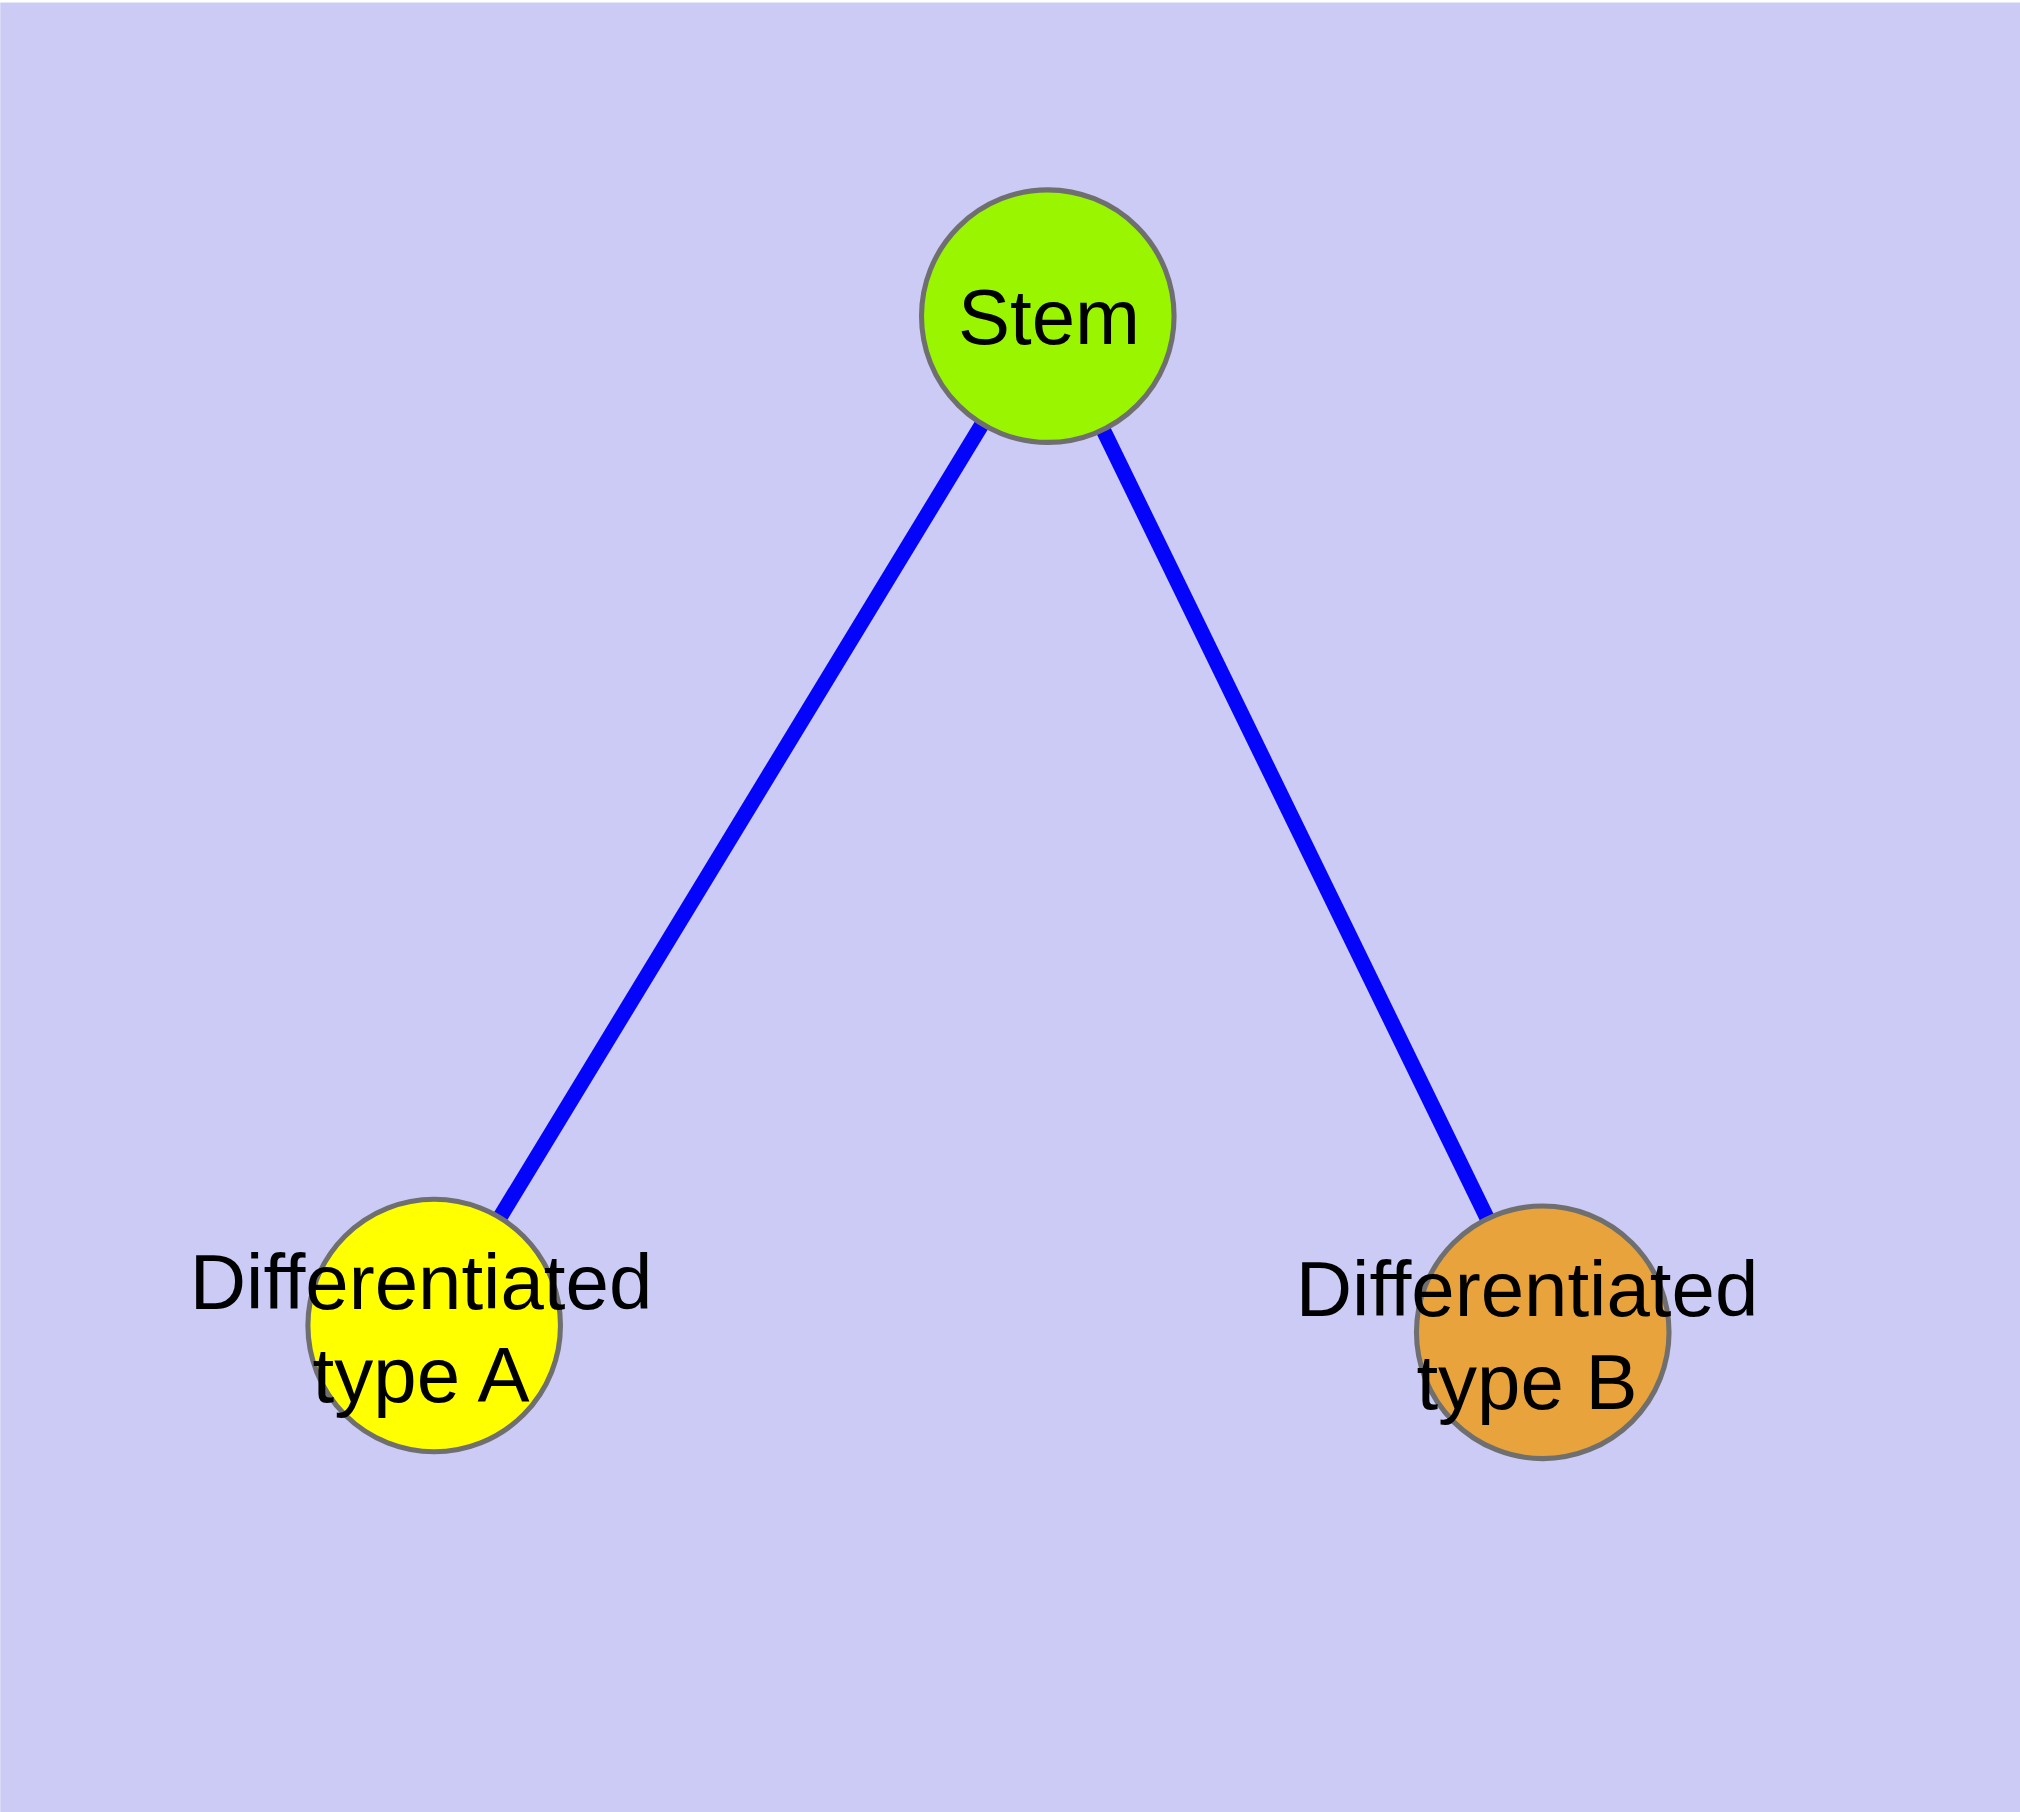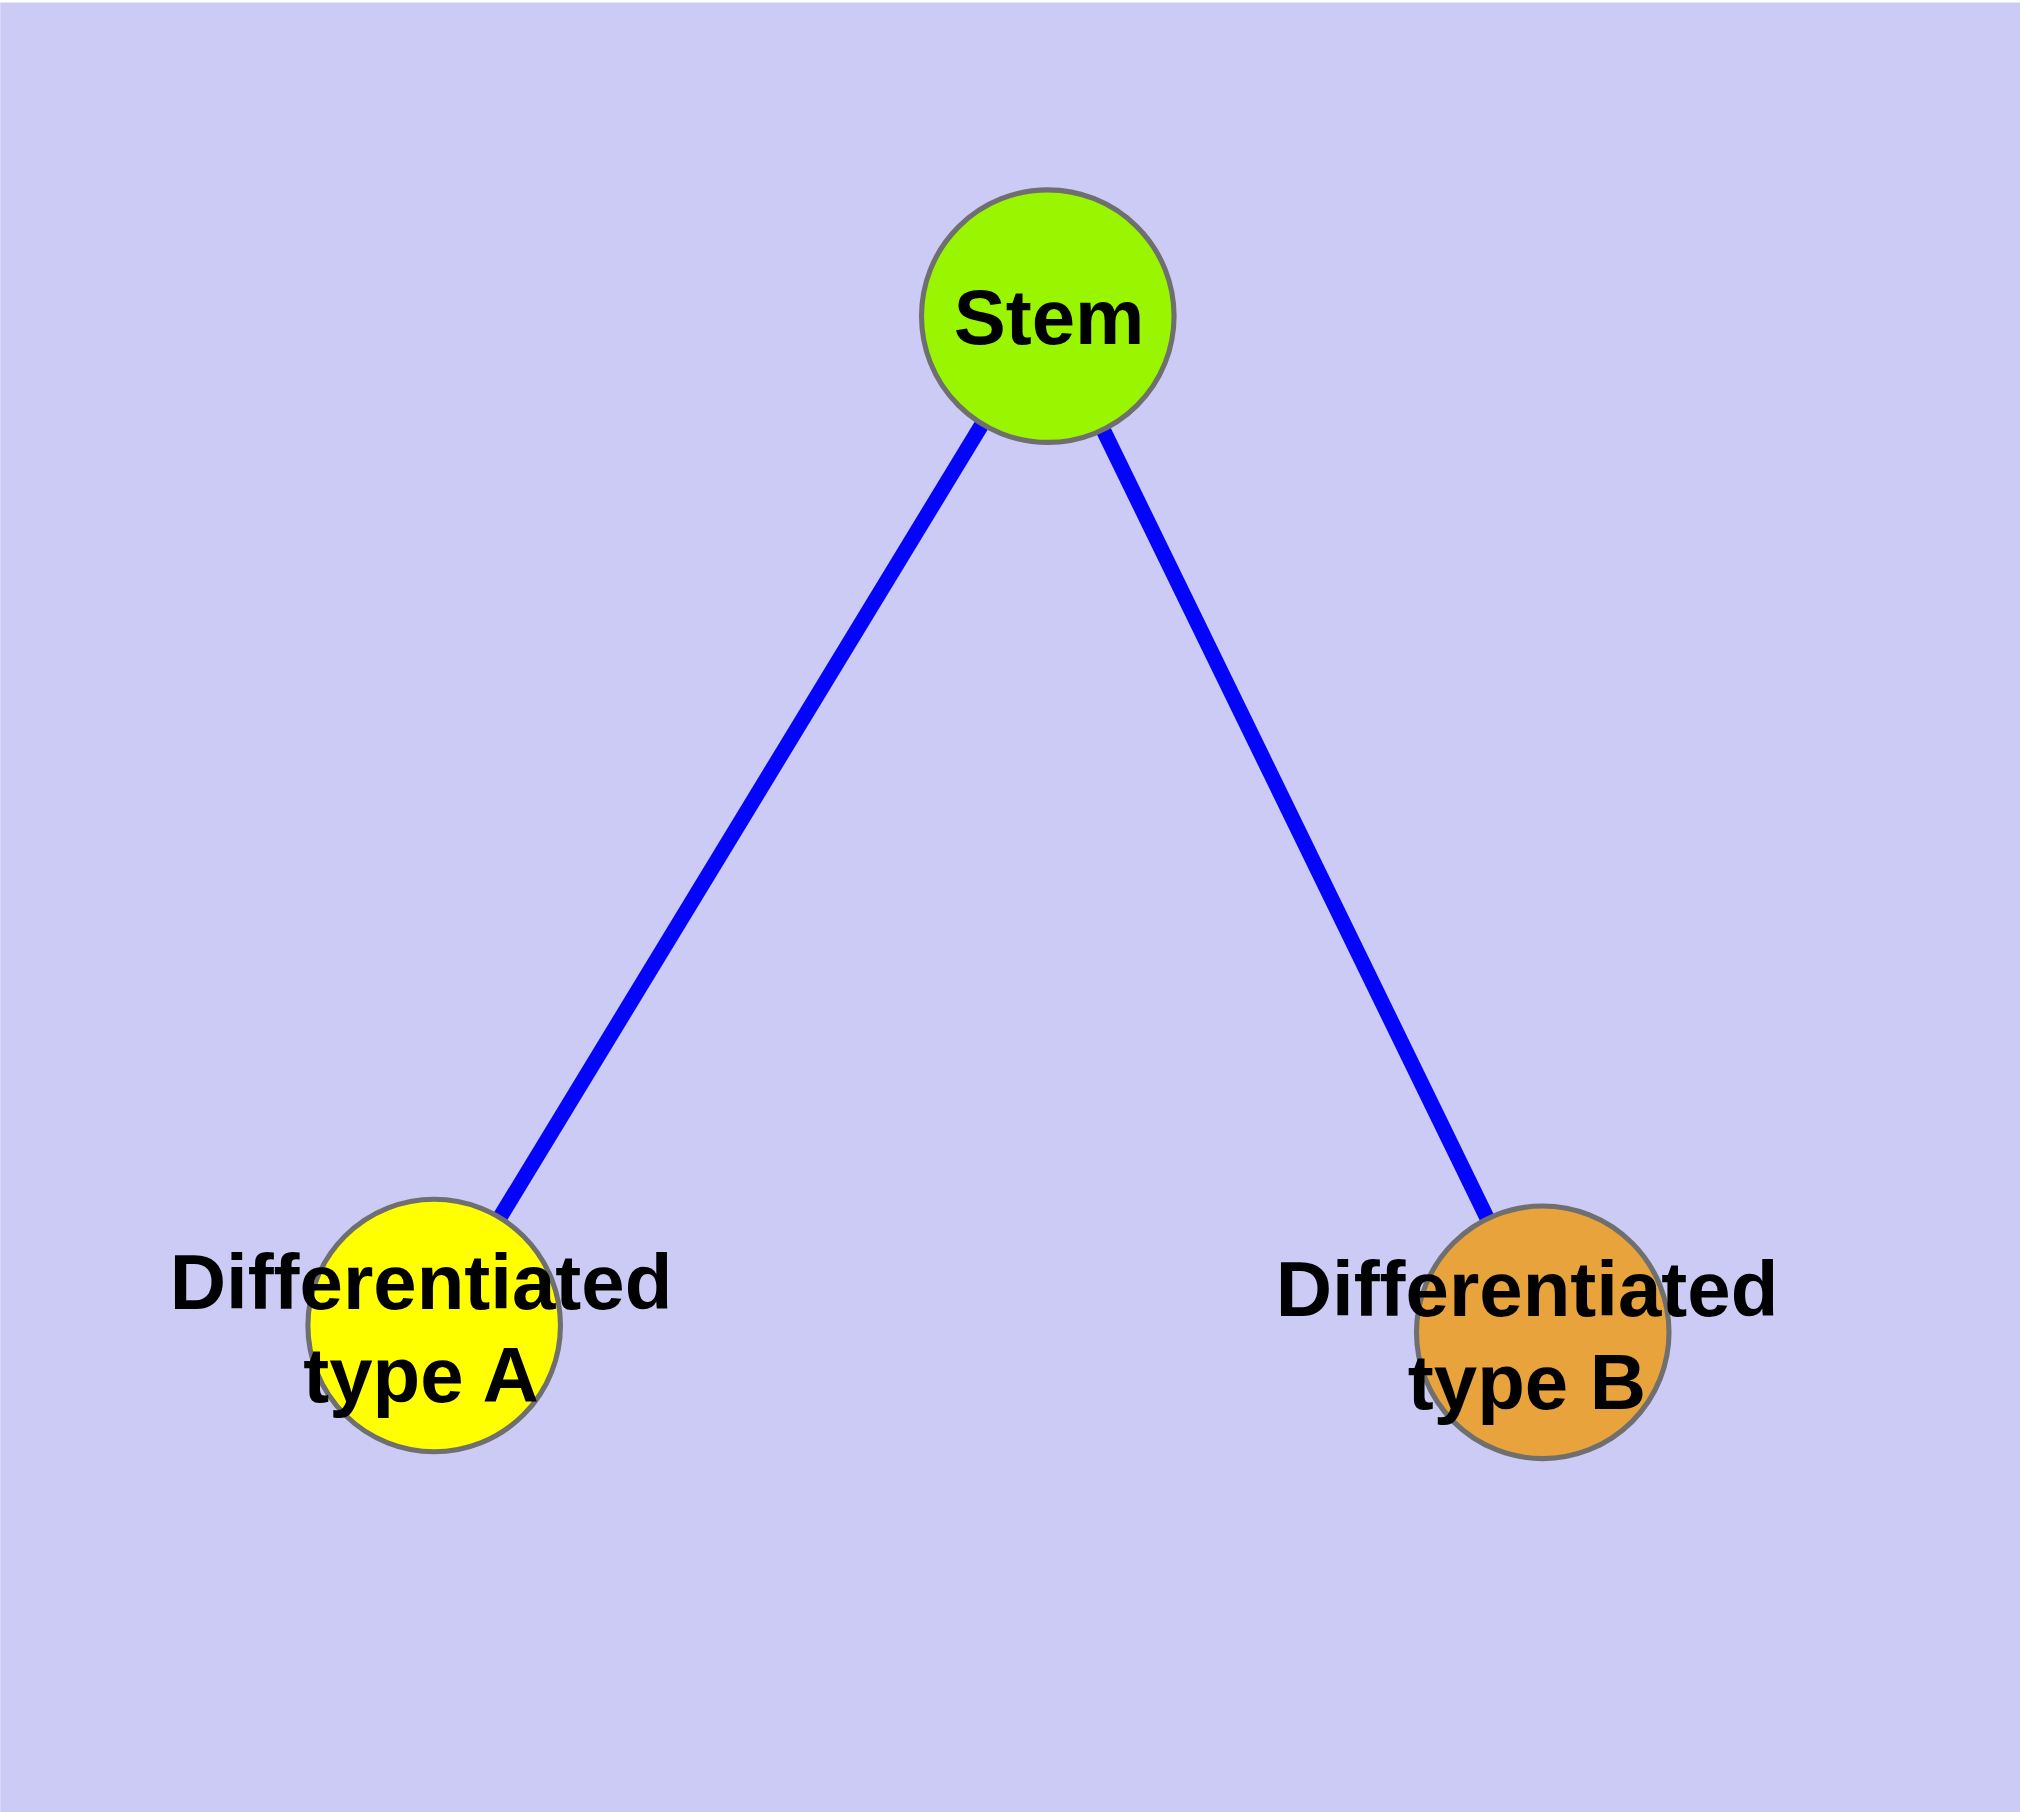--- a/index.html
+++ b/index.html
@@ -20,21 +20,21 @@
     left: 0;
     top: 0;
     width: 2021px;
     height: 1812px;
     display: block;
   }
   .node-label {
     position: absolute;
     transform: translate(-50%, -50%);
     font-family: "Liberation Sans", "DejaVu Sans", sans-serif;
-    font-weight: bold;
+    font-weight: normal;
     font-size: 78px;
     line-height: 93px;
     color: #000000;
     text-align: center;
     white-space: pre-line;
     letter-spacing: 0px;
     pointer-events: none;
   }
 </style>
 </head>

